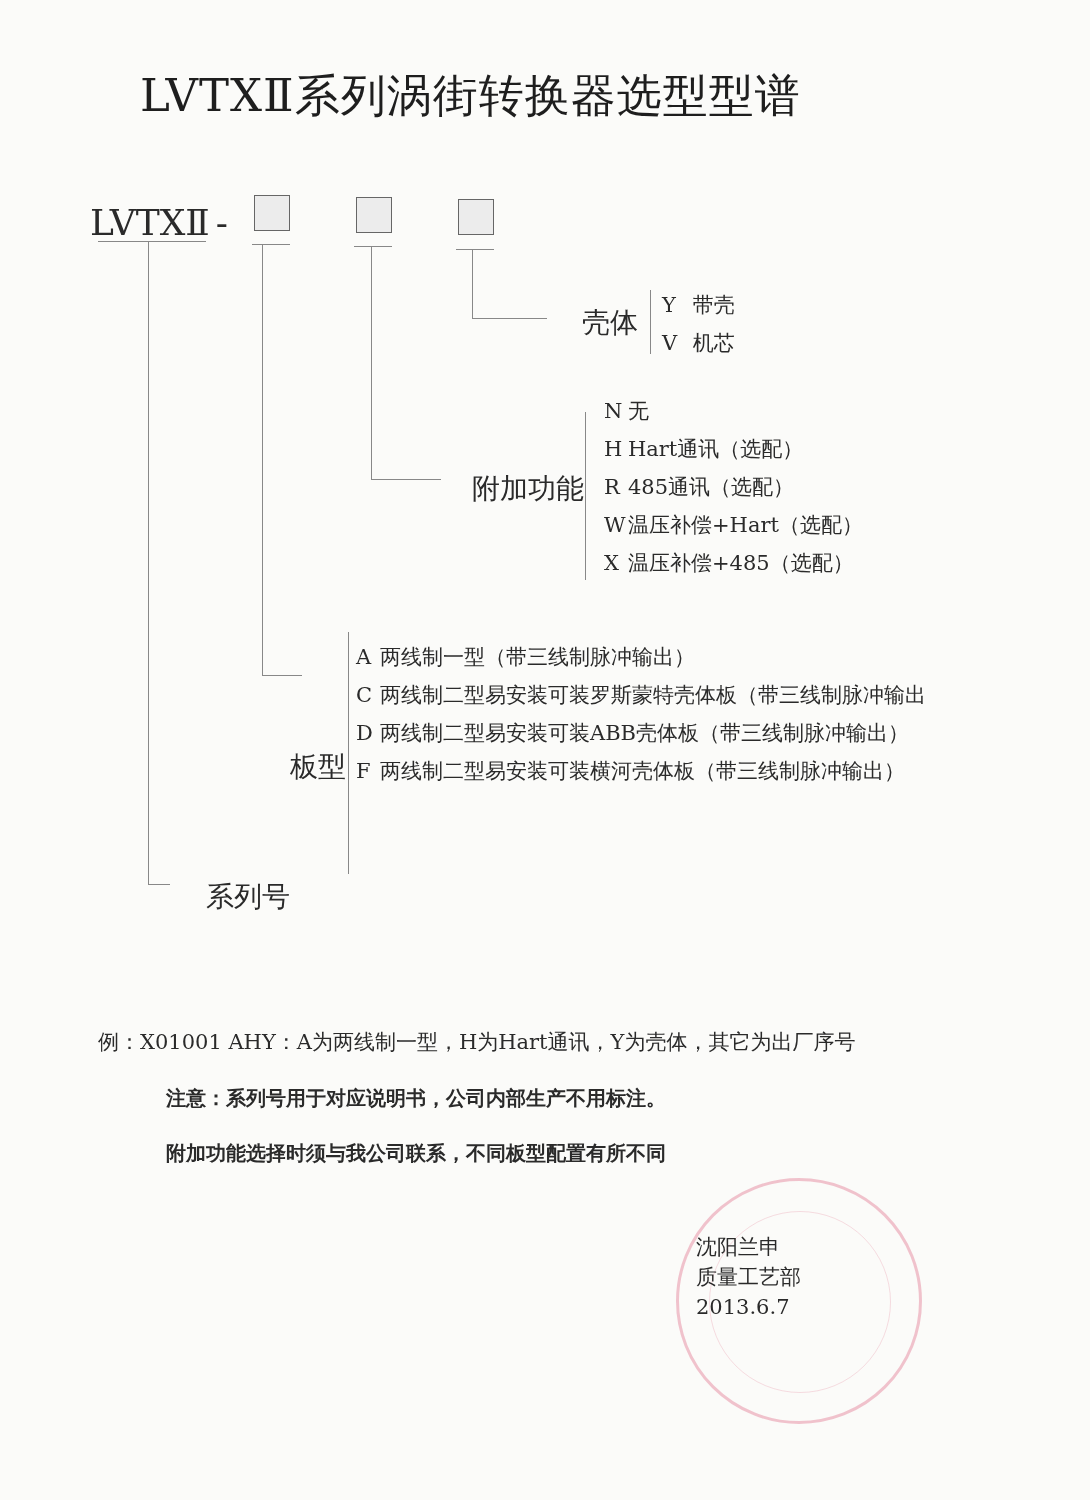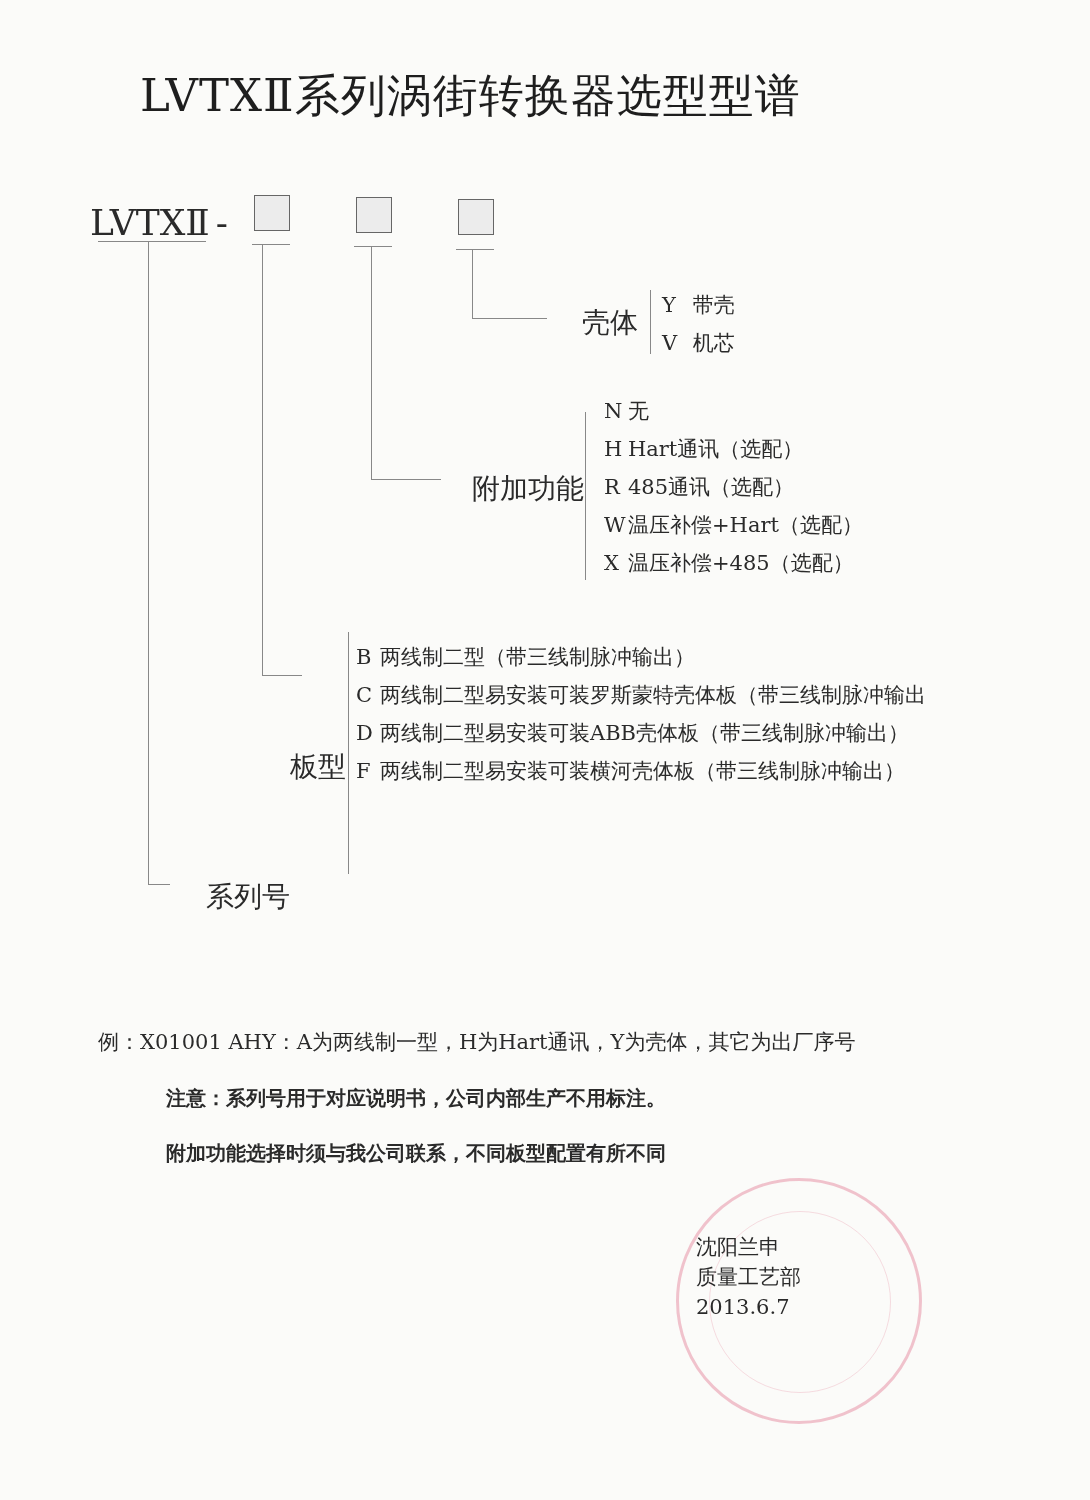--- a/index.html
+++ b/index.html
@@ -61,21 +61,21 @@
   <div class="opt"><span class="code">N</span><span>无</span></div>
   <div class="opt"><span class="code">H</span><span>Hart通讯（选配）</span></div>
   <div class="opt"><span class="code">R</span><span>485通讯（选配）</span></div>
   <div class="opt"><span class="code">W</span><span>温压补偿+Hart（选配）</span></div>
   <div class="opt"><span class="code">X</span><span>温压补偿+485（选配）</span></div>
 </div>
 
 <div class="abs label" style="left:290px;top:708px;margin-top:40px;">板型</div>
 <div class="abs ln" style="left:348px;top:632px;width:1px;height:242px;"></div>
 <div class="abs" style="left:356px;top:638px;">
-  <div class="opt"><span class="code">B</span><span>两线制二型（带三线制脉冲输出）</span></div>
+  <div class="opt"><span class="code">A</span><span>两线制一型（带三线制脉冲输出）</span></div>
   <div class="opt"><span class="code">C</span><span>两线制二型易安装可装罗斯蒙特壳体板（带三线制脉冲输出</span></div>
   <div class="opt"><span class="code">D</span><span>两线制二型易安装可装ABB壳体板（带三线制脉冲输出）</span></div>
   <div class="opt"><span class="code">F</span><span>两线制二型易安装可装横河壳体板（带三线制脉冲输出）</span></div>
 </div>
 
 <div class="abs label" style="left:206px;top:878px;">系列号</div>
 
 <div class="abs note" style="left:98px;top:1028px;">例：X01001 AHY：A为两线制一型，H为Hart通讯，Y为壳体，其它为出厂序号</div>
 <div class="abs bold" style="left:166px;top:1085px;">注意：系列号用于对应说明书，公司内部生产不用标注。</div>
 <div class="abs bold" style="left:166px;top:1140px;">附加功能选择时须与我公司联系，不同板型配置有所不同</div>

